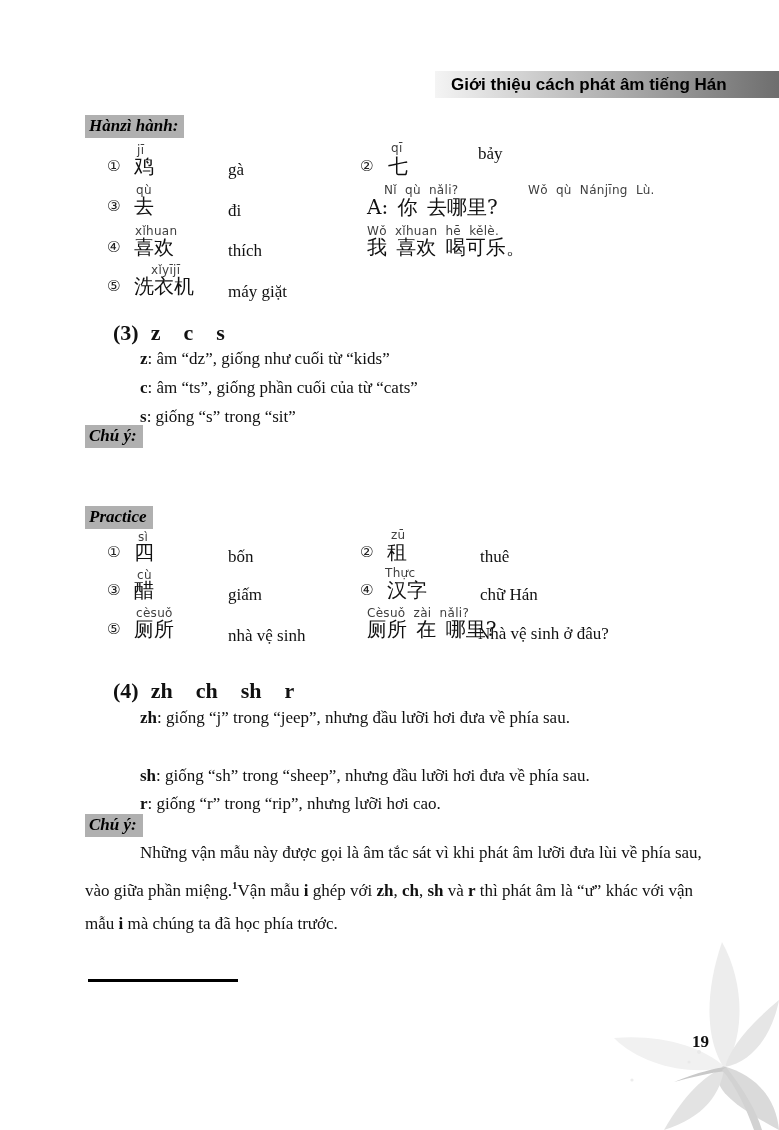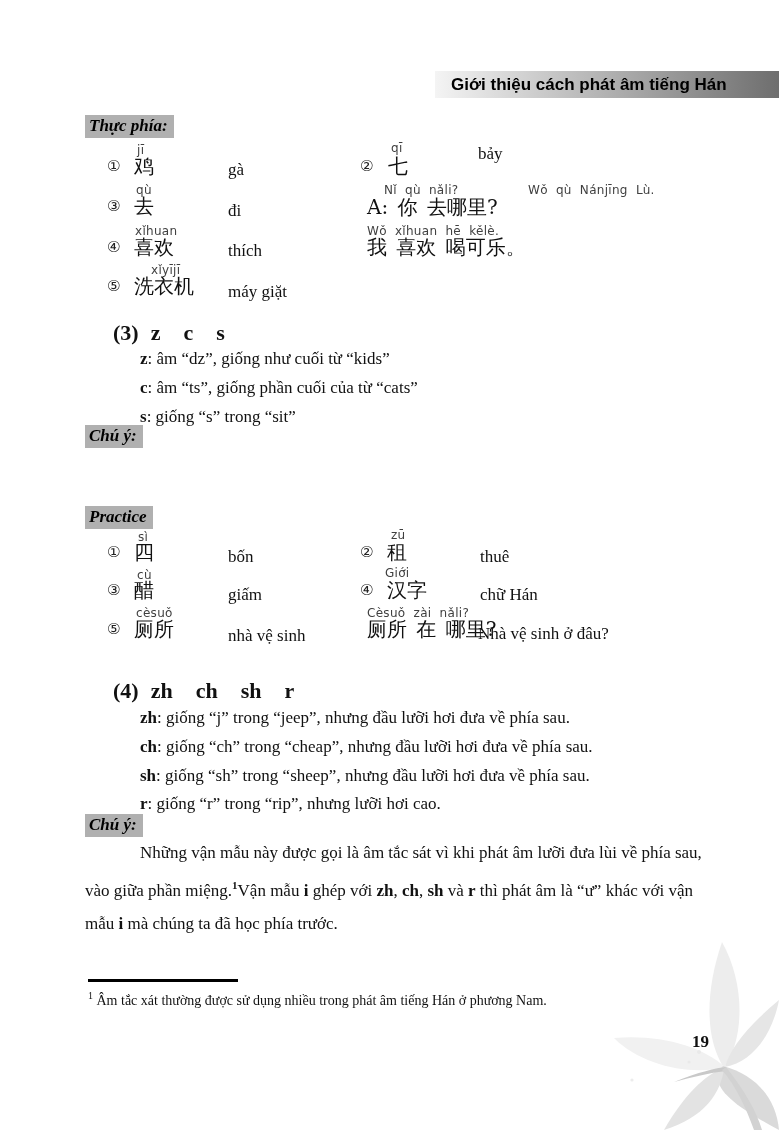--- a/index.html
+++ b/index.html
@@ -45,21 +45,21 @@
   .pageno{font-weight:bold;font-size:17px;z-index:2;}
   .flower{position:absolute;right:0;bottom:0;z-index:1;}
 </style>
 </head>
 <body>
 
 <div class="page">
 
   <div class="header-bar">Giới thiệu cách phát âm tiếng Hán</div>
 
-  <span class="abs hl" style="left:85px;top:115px;">Thực phía:</span>
+  <span class="abs hl" style="left:85px;top:115px;">Hànzì hành:</span>
 
   <span class="abs pinyin" style="left:137px;top:143px;">jī</span>
   <span class="abs num" style="left:107px;top:157px;">①</span>
   <span class="abs hanzi" style="left:134px;top:153px;">鸡</span>
   <span class="abs viet" style="left:228px;top:160px;">gà</span>
 
   <span class="abs pinyin" style="left:391px;top:141px;">qī</span>
   <span class="abs num" style="left:360px;top:157px;">②</span>
   <span class="abs hanzi" style="left:388px;top:153px;">七</span>
   <span class="abs viet" style="left:478px;top:144px;">bảy</span>
@@ -104,46 +104,44 @@
   <span class="abs pinyin" style="left:391px;top:528px;">zū</span>
   <span class="abs num" style="left:360px;top:543px;">②</span>
   <span class="abs hanzi" style="left:387px;top:539px;">租</span>
   <span class="abs viet" style="left:480px;top:547px;">thuê</span>
 
   <span class="abs pinyin" style="left:137px;top:568px;">cù</span>
   <span class="abs num" style="left:107px;top:581px;">③</span>
   <span class="abs hanzi" style="left:134px;top:577px;">醋</span>
   <span class="abs viet" style="left:228px;top:585px;">giấm</span>
 
-  <span class="abs pinyin" style="left:385px;top:566px;">Giới</span>
+  <span class="abs pinyin" style="left:385px;top:566px;">Thực</span>
   <span class="abs num" style="left:360px;top:581px;">④</span>
   <span class="abs hanzi" style="left:387px;top:577px;">汉字</span>
   <span class="abs viet" style="left:480px;top:585px;">chữ Hán</span>
 
   <span class="abs pinyin" style="left:136px;top:606px;">cèsuǒ</span>
   <span class="abs num" style="left:107px;top:620px;">⑤</span>
   <span class="abs hanzi" style="left:134px;top:616px;">厕所</span>
   <span class="abs viet" style="left:228px;top:626px;">nhà vệ sinh</span>
 
   <span class="abs pinyin sent" style="left:367px;top:606px;">Cèsuǒ zài nǎli?</span>
   <span class="abs hanzi sent" style="left:367px;top:616px;">厕所 在 哪里?</span>
   <span class="abs viet" style="left:478px;top:624px;">Nhà vệ sinh ở đâu?</span>
 
   <span class="abs sec-head" style="left:113px;top:678px;"><span>(4)</span><span class="lt first">zh</span><span class="lt">ch</span><span class="lt">sh</span><span class="lt">r</span></span>
 
   <span class="abs def" style="left:140px;top:708px;"><span class="term">zh</span><span>: giống “j” trong “jeep”, nhưng đầu lưỡi hơi đưa về phía sau.</span></span>
-  <span class="abs def" style="left:140px;top:737px;"><span class="term">ch</span><span>: giống “ch” trong “cheap”, nhưng đầu lưỡi hơi đưa về phía sau.</span></span>
   <span class="abs def" style="left:140px;top:766px;"><span class="term">sh</span><span>: giống “sh” trong “sheep”, nhưng đầu lưỡi hơi đưa về phía sau.</span></span>
   <span class="abs def" style="left:140px;top:794px;"><span class="term">r</span><span>: giống “r” trong “rip”, nhưng lưỡi hơi cao.</span></span>
 
   <span class="abs hl" style="left:85px;top:814px;">Chú ý:</span>
   <div class="abs para" style="left:85px;top:836px;width:632px;"><span>Những vận mẫu này được gọi là âm tắc sát vì khi phát âm lưỡi đưa lùi về phía sau, vào giữa phần miệng.</span><sup>1</sup><span>Vận mẫu </span><span class="b">i</span><span> ghép với </span><span class="b">zh</span><span>, </span><span class="b">ch</span><span>, </span><span class="b">sh</span><span> và </span><span class="b">r</span><span> thì phát âm là “ư” khác với vận mẫu </span><span class="b">i</span><span> mà chúng ta đã học phía trước.</span></div>
 
   <div class="rule" style="left:88px;top:979px;width:150px;height:3px;"></div>
-  <span class="abs footnote" style="left:88px;top:990px;"><sup>1</sup><span> Âm tắc xát thường được sử dụng nhiều trong phát âm tiếng Hán ở phương Nam.</span></span>
 
   <svg class="flower" width="175" height="190" viewBox="0 0 175 190">
     <path d="M118,2 C100,55 102,100 120,128 C140,100 142,45 118,2 Z" fill="#ededed"></path>
     <path d="M10,98 C55,94 98,106 121,127 C88,136 38,126 10,98 Z" fill="#f1f1f1"></path>
     <path d="M175,60 C145,85 126,108 121,127 C148,122 168,96 175,60 Z" fill="#e6e6e6"></path>
     <path d="M175,190 C128,165 102,144 119,126 C152,135 172,158 175,190 Z" fill="#dadada"></path>
     <path d="M60,190 C80,155 100,136 120,127 C118,152 100,178 60,190 Z" fill="#e3e3e3"></path>
     <path d="M70,142 C95,132 112,128 122,127 L122,131 C105,133 88,137 70,142 Z" fill="#c9c9c9"></path>
     <path d="M122,127 C140,150 152,170 158,190 L150,190 C142,168 132,146 118,130 Z" fill="#d2d2d2"></path>
     <circle cx="95" cy="112" r="2" fill="#e9e9e9"></circle>

